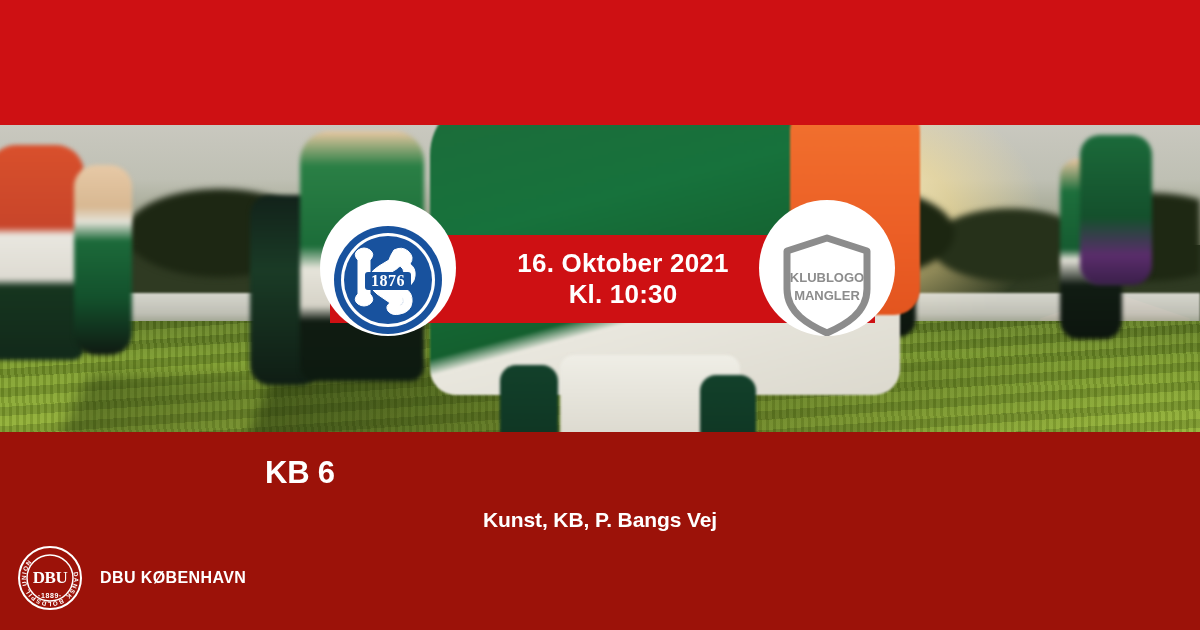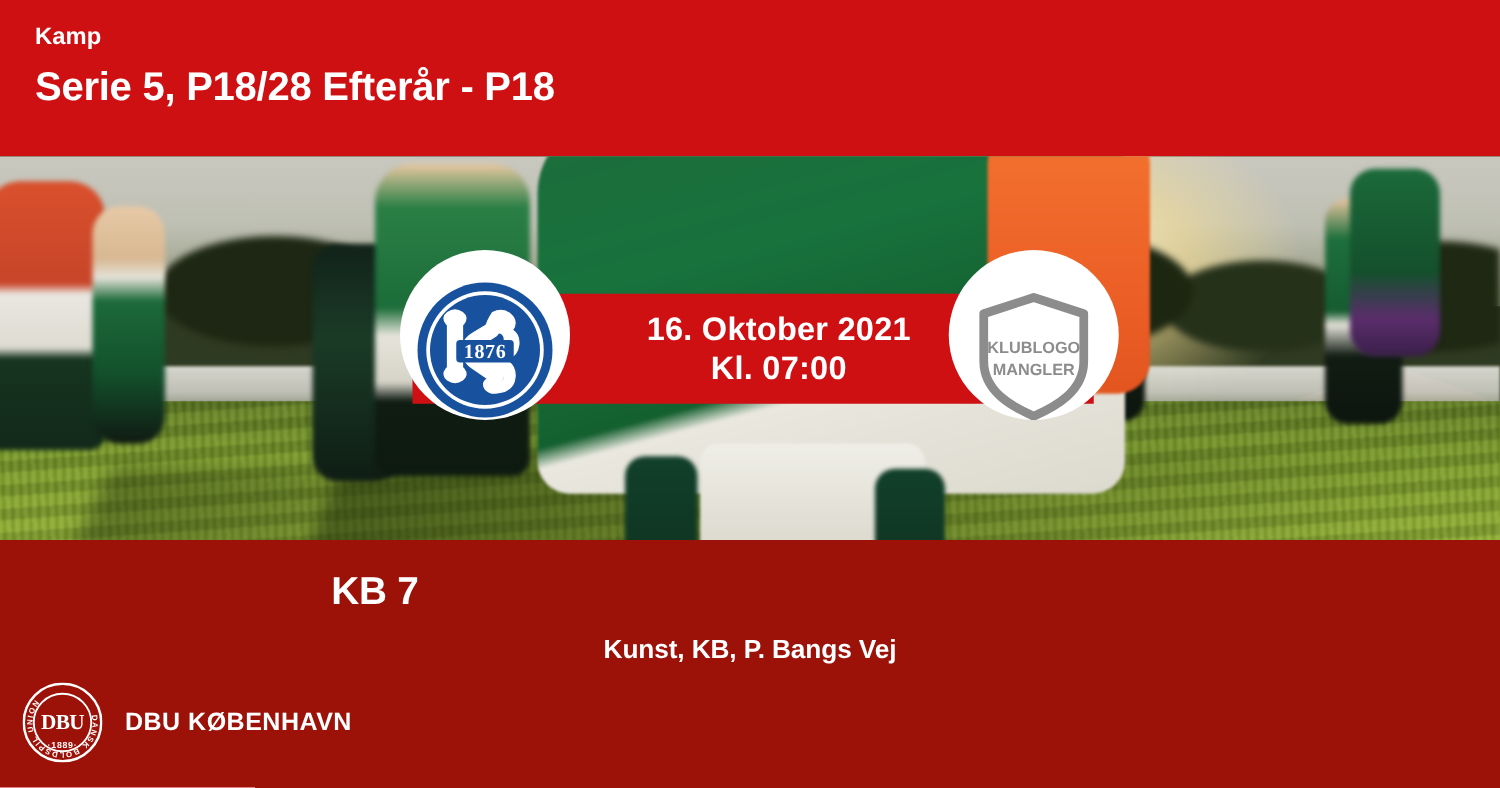--- a/index.html
+++ b/index.html
@@ -177,32 +177,28 @@
     font-size:21px;font-weight:bold;letter-spacing:-.1px;
   }
 
   
   .footer{
     position:absolute;left:18px;top:542px;height:72px;
     display:flex;align-items:center;gap:18px;z-index:5;
   }
   .dbu-seal{width:64px;height:64px;display:block;}
   .footer-label{
-    color:#ffffff;font-size:20px;font-weight:bold;letter-spacing:.4px;
+    color:#ffffff;font-size:16px;font-weight:bold;letter-spacing:.4px;
   }
 </style>
 </head>
 <body>
 
 <div class="card">
 
-  <div class="header">
-    <div class="header-eyebrow">Kamp</div>
-    <div class="header-title">Serie 5, P18/28 Efterår - P18</div>
-  </div>
 
   <div class="photo">
     <div class="sky"></div>
     <div class="sunglow"></div>
     <div class="treeline"></div>
     <div class="house"></div>
     <div class="hoarding"></div>
     <div class="goal"></div>
     <div class="grass"></div>
     <div class="grass-tex"></div>
@@ -218,21 +214,21 @@
     <div class="pl pl-main"></div>
     <div class="bib"></div>
     <div class="shorts-w"></div>
     <div class="sock-l"></div>
     <div class="sock-r"></div>
 
   </div>
 
   <div class="date-band">
     <div class="date-line">16. Oktober 2021</div>
-    <div class="date-line">Kl. 07:00</div>
+    <div class="date-line">Kl. 10:30</div>
   </div>
 
   <div class="logo-circle logo-left">
     <svg class="kb-badge" viewBox="0 0 112 112">
       <circle cx="56" cy="56" r="54" fill="#18529e"></circle>
       <circle cx="56" cy="56" r="47" fill="#ffffff"></circle>
       <circle cx="56" cy="56" r="44" fill="#18529e"></circle>
       <g fill="#ffffff">
         <path d="M30 20 h13 v28 l22-28 h15 L56 50 l26 42 H66 L45 58 l-2 2 v32 H30 Z" opacity="0"></path>
       </g>
@@ -252,21 +248,21 @@
   <div class="logo-circle logo-right">
     <svg class="shield-ph" viewBox="0 0 96 104">
       <path d="M48 6 L88 19 v38 c0 24 -22 36 -40 44 C30 93 8 81 8 57 V19 Z" fill="none" stroke="#8c8c8c" stroke-width="7" stroke-linejoin="round"></path>
       <text x="48" y="50" text-anchor="middle" font-family="'Liberation Sans',sans-serif" font-size="13" font-weight="bold" fill="#8c8c8c">KLUBLOGO</text>
       <text x="48" y="68" text-anchor="middle" font-family="'Liberation Sans',sans-serif" font-size="13" font-weight="bold" fill="#8c8c8c">MANGLER</text>
     </svg>
   </div>
 
   <div class="lower">
     <div class="teams">
-      <div class="team team-home">KB 7</div>
+      <div class="team team-home">KB 6</div>
       <div class="team team-away">Oversidder</div>
     </div>
     <div class="venue">Kunst, KB, P. Bangs Vej</div>
   </div>
 
   <div class="footer">
     <svg class="dbu-seal" viewBox="0 0 64 64">
       <circle cx="32" cy="32" r="31" fill="none" stroke="#ffffff" stroke-width="2"></circle>
       <circle cx="32" cy="32" r="23" fill="none" stroke="#ffffff" stroke-width="1.5"></circle>
       <path id="ringTop" d="M32 8 a24 24 0 0 1 0 48 a24 24 0 0 1 0 -48" fill="none"></path>

